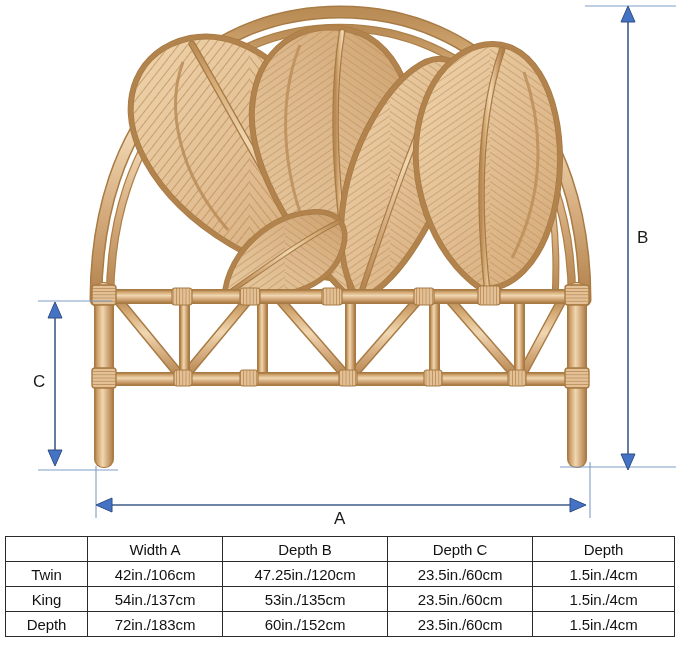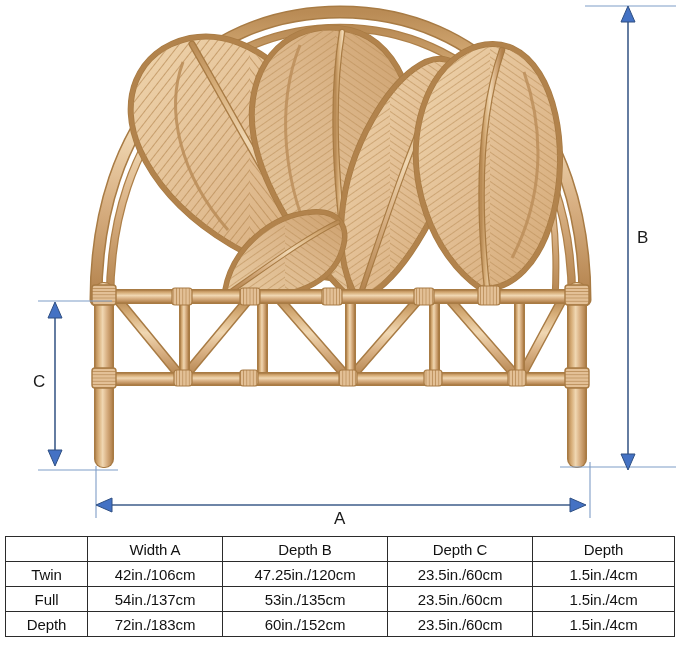--- a/index.html
+++ b/index.html
@@ -357,21 +357,21 @@
       </thead>
       <tbody>
         <tr>
           <td>Twin</td>
           <td>42in./106cm</td>
           <td>47.25in./120cm</td>
           <td>23.5in./60cm</td>
           <td>1.5in./4cm</td>
         </tr>
         <tr>
-          <td>Full</td>
+          <td>King</td>
           <td>54in./137cm</td>
           <td>53in./135cm</td>
           <td>23.5in./60cm</td>
           <td>1.5in./4cm</td>
         </tr>
         <tr>
           <td>Depth</td>
           <td>72in./183cm</td>
           <td>60in./152cm</td>
           <td>23.5in./60cm</td>

